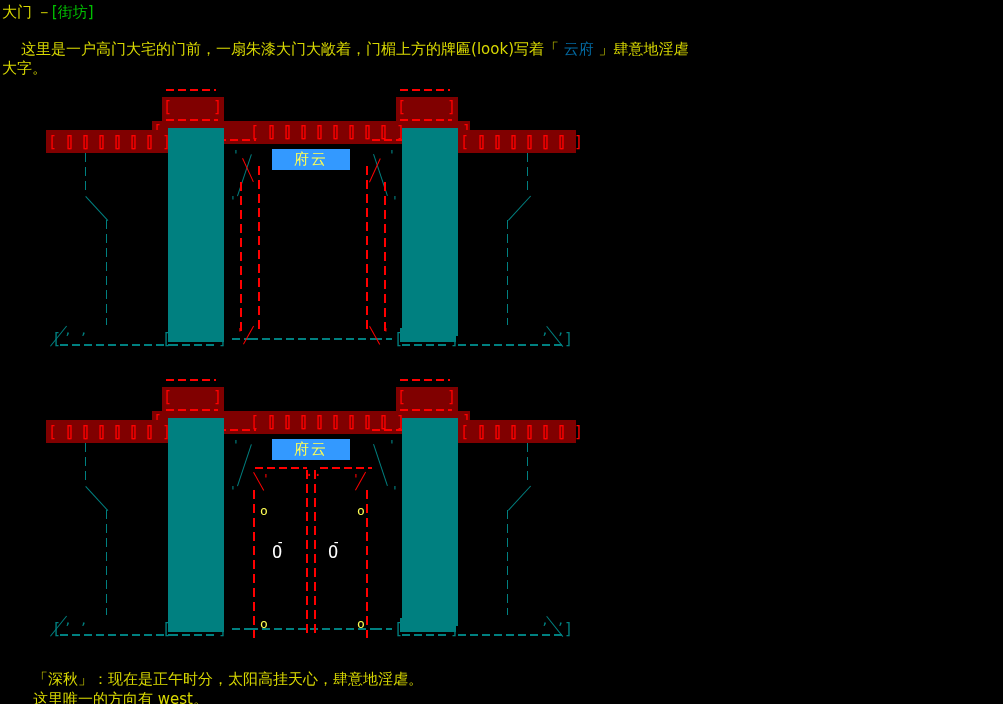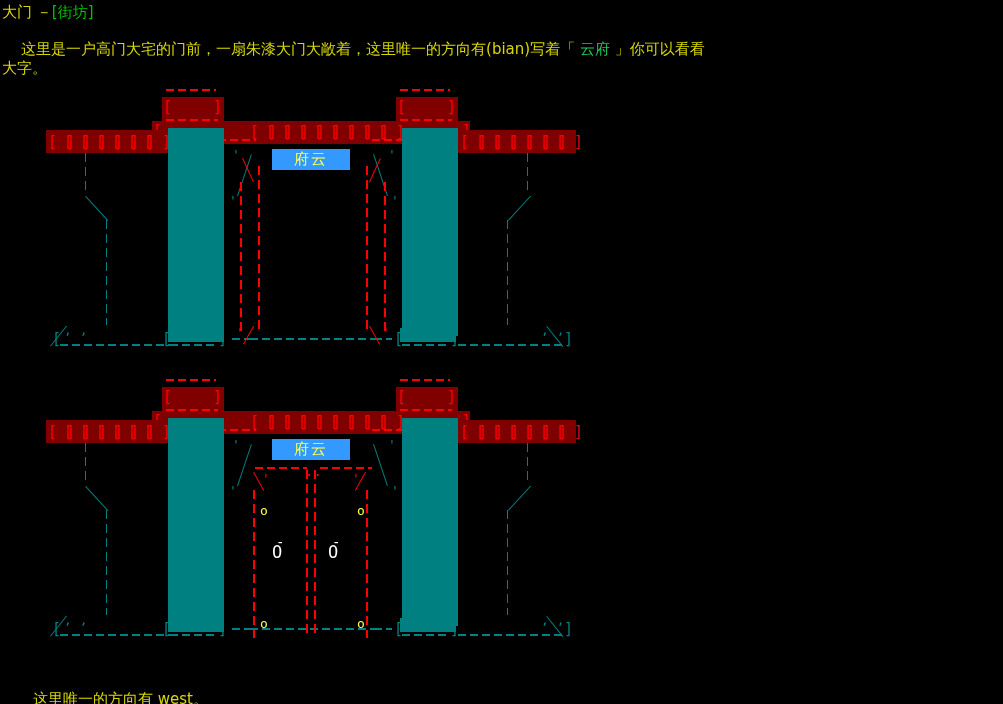--- a/index.html
+++ b/index.html
@@ -8,21 +8,21 @@
     width:1003px;height:704px;overflow:hidden;position:relative;
     font-family:"DejaVu Sans Mono","Liberation Mono",monospace;
     color:#c0c0c0;
   }
   #screen{position:absolute;left:0;top:0;width:1003px;height:704px;background:#000;}
 
   
   .trow{position:absolute;left:2px;white-space:pre;font-size:15px;line-height:20px;letter-spacing:0;}
   .cjk{font-family:"DejaVu Sans","Liberation Sans",sans-serif;font-size:15px;}
   .c-yel{color:#d8d800;}
-  .c-yelb{color:#22c55e;}
+  .c-yelb{color:#0369a1;}
   .c-grn{color:#00c000;}
   .c-cynb{color:#54ffff;}
 
   
   #art{position:absolute;left:0;top:0;width:1003px;height:704px;}
   .ch{
     position:absolute;white-space:pre;
     font-family:"DejaVu Sans Mono","Liberation Mono",monospace;
     font-size:15px;line-height:18px;
   }
@@ -37,21 +37,21 @@
   }
 </style>
 </head>
 <body>
 
 <div id="screen">
 
   <div class="trow cjk" style="top:2px;"><span class="c-yel">大门 －</span><span class="c-grn">[街坊]</span></div>
 
 
-  <div class="trow cjk" style="top:39px;"><span class="c-yel">    这里是一户高门大宅的门前，一扇朱漆大门大敞着，这里唯一的方向有(bian)写着「</span><span class="c-yelb"> 云府 </span><span class="c-yel">」你可以看看</span></div>
+  <div class="trow cjk" style="top:39px;"><span class="c-yel">    这里是一户高门大宅的门前，一扇朱漆大门大敞着，门楣上方的牌匾(look)写着「</span><span class="c-yelb"> 云府 </span><span class="c-yel">」肆意地淫虐</span></div>
 
   <div class="trow cjk" style="top:58px;"><span class="c-yel">大字。</span></div>
 
   <div id="art">
       <div class="blk" style="left: 166px; top: 89px; width: 50px; height: 2px; background: repeating-linear-gradient(to right, rgb(255, 0, 0) 0px, rgb(255, 0, 0) 8px, transparent 8px, transparent 12px);"></div>
       <div class="blk" style="left: 400px; top: 89px; width: 50px; height: 2px; background: repeating-linear-gradient(to right, rgb(255, 0, 0) 0px, rgb(255, 0, 0) 8px, transparent 8px, transparent 12px);"></div>
       <div class="blk" style="left: 162px; top: 97px; width: 62px; height: 26px; background: rgb(128, 0, 0);"></div>
       <div class="ch" style="left: 163px; top: 98px; color: rgb(255, 0, 0);">[</div>
       <div class="ch" style="left: 213px; top: 98px; color: rgb(255, 0, 0);">]</div>
       <div class="blk" style="left: 166px; top: 119px; width: 52px; height: 2px; background: repeating-linear-gradient(to right, rgb(255, 0, 0) 0px, rgb(255, 0, 0) 8px, transparent 8px, transparent 12px);"></div>
@@ -226,16 +226,17 @@
       <div class="ch" style="left: 357px; top: 502px; color: rgb(255, 255, 84); font-size: 13px;">o</div>
       <div class="ch" style="left: 260px; top: 615px; color: rgb(255, 255, 84); font-size: 13px;">o</div>
       <div class="ch" style="left: 357px; top: 615px; color: rgb(255, 255, 84); font-size: 13px;">o</div>
       <div class="ch" style="left: 276px; top: 533px; color: rgb(255, 255, 255); font-size: 14px;">-</div>
       <div class="ch" style="left: 272px; top: 543px; color: rgb(255, 255, 255); font-size: 17px;">O</div>
       <div class="ch" style="left: 332px; top: 533px; color: rgb(255, 255, 255); font-size: 14px;">-</div>
       <div class="ch" style="left: 328px; top: 543px; color: rgb(255, 255, 255); font-size: 17px;">O</div>
     </div>
 
 
+  <div class="trow cjk" style="top:669px;left:33px;"><span class="c-yel">「深秋」：现在是正午时分，太阳高挂天心，肆意地淫虐。</span></div>
 
   <div class="trow cjk" style="top:689px;left:33px;"><span class="c-yel">这里唯一的方向有 west。</span></div>
 
 </div>
 
 </body></html>

